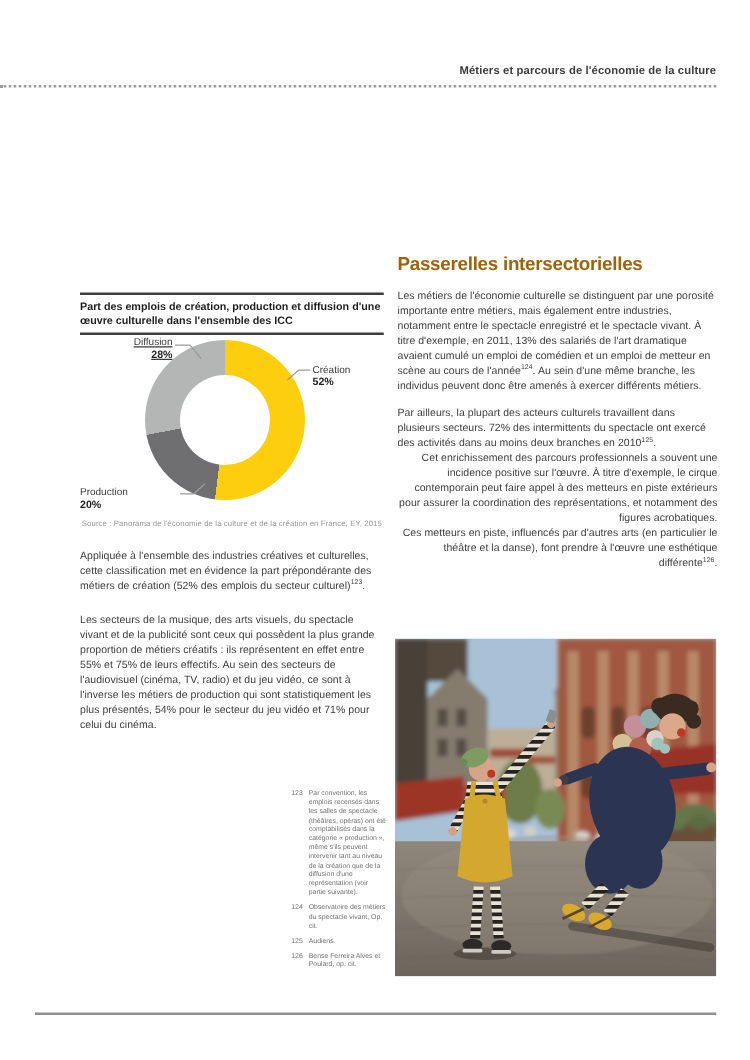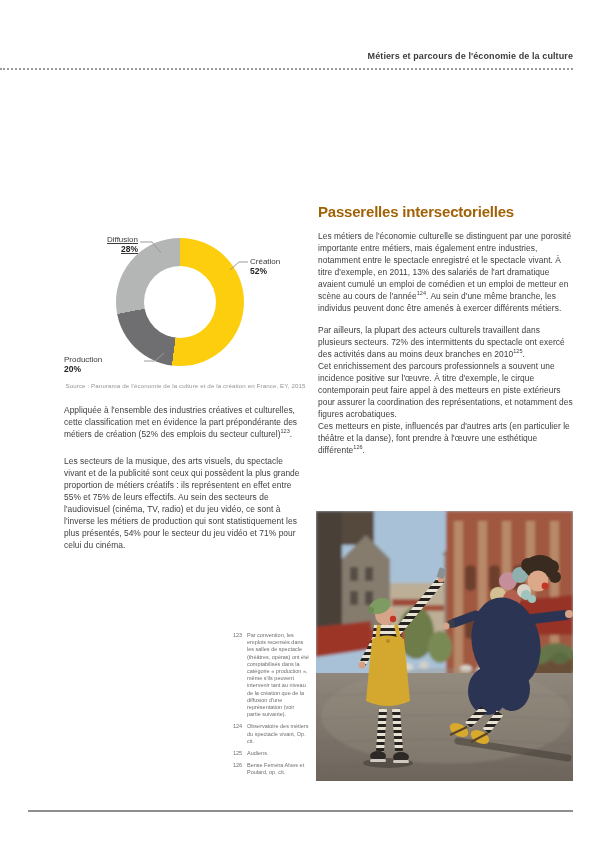--- a/index.html
+++ b/index.html
@@ -43,21 +43,21 @@
   .sl-production{top:121px;left:0;width:78px;text-align:left;}
   .chart-source{
     margin:8px 0 0 0;text-align:center;
     font-size:6.2px;color:#949494;letter-spacing:0.1px;
   }
 
   .body-para{
     margin:15px 0 0 0;
     font-size:8.4px;line-height:12px;color:#3d3d3d;letter-spacing:0.05px;
   }
-  .body-para.tight{margin-top:0;}
+  .body-para.tight{margin-top:0;text-align:right;}
   sup{font-size:5.5px;line-height:0;vertical-align:super;}
 
   
   .right-col{position:absolute;left:318px;top:203px;width:256px;}
   .section-heading{
     margin:0;font-size:15px;font-weight:bold;color:#a16207;letter-spacing:-0.2px;
   }
   .right-col .body-para{margin-top:10px;}
   .right-col .body-para.tight{margin-top:0;}
 
@@ -83,20 +83,21 @@
 <body>
 
 <div class="page">
 
   <div class="running-header-title">Métiers et parcours de l'économie de la culture</div>
   <div class="header-rule"></div>
 
   <section class="left-col">
 
     <figure class="chart" style="margin:0">
+      <div class="chart-title">Part des emplois de création, production et diffusion d'une œuvre culturelle dans l'ensemble des ICC</div>
 
       <div class="donut-area">
         <div class="donut" id="donut" style="background: conic-gradient(rgb(252, 206, 13) 0%, rgb(252, 206, 13) 52%, rgb(111, 111, 113) 52%, rgb(111, 111, 113) 72%, rgb(180, 181, 181) 72%, rgb(180, 181, 181) 100%);"></div>
         <div class="donut-hole"></div>
 
         <svg class="connectors" viewBox="0 0 243 140">
           <polyline points="76,8 88,8 97,19" fill="none" stroke="#9b9b9b" stroke-width="1"></polyline>
           <polyline points="166,36 175,28 184,28" fill="none" stroke="#9b9b9b" stroke-width="1"></polyline>
           <polyline points="80,127 91,127 100,119" fill="none" stroke="#9b9b9b" stroke-width="1"></polyline>
         </svg>

